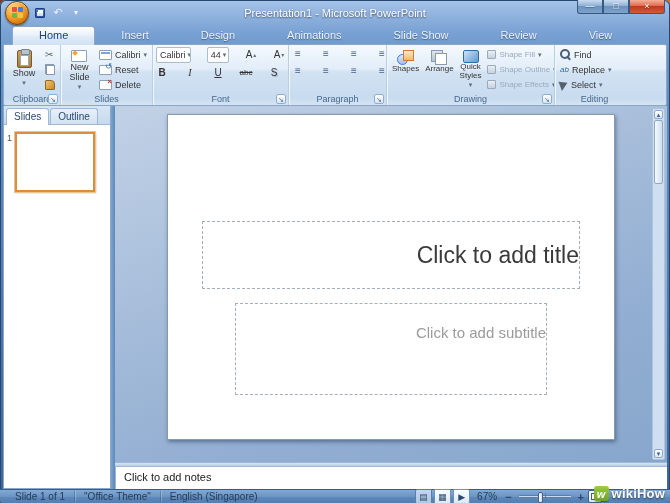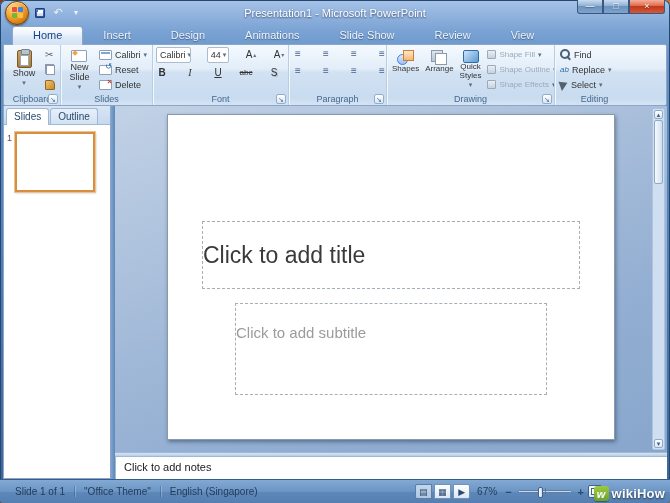--- a/index.html
+++ b/index.html
@@ -26,21 +26,21 @@
              linear-gradient(#4a7ed1,#2b55a4)}
 .qat .arrow{font-size:8px;color:#eaf2fb}
 .winbtns{position:absolute;top:0;right:5px;display:flex;z-index:3}
 .wbtn{width:26px;height:14px;display:grid;place-items:center;font-size:9px;line-height:1;color:#fff;
   background:linear-gradient(#cadcf0,#8fb0d4 45%,#6c93bf 50%,#7ea3cc);
   border:1px solid #38597f;border-top:none;text-shadow:0 1px 1px rgba(0,0,0,.4)}
 .wbtn.min{border-radius:0 0 0 3px}
 .wbtn.close{width:36px;border-radius:0 0 3px 0;background:linear-gradient(#f5b09a,#e06a4d 45%,#c03a1d 50%,#d5593a)}
 
 .tabrow{height:20px;display:flex;align-items:flex-end;padding:0 0 0 12px;flex:0 0 auto;position:relative;z-index:3}
-.tab{font-size:11px;padding:2px 20px 3px;color:#ecf3fb;text-shadow:0 1px 1px rgba(10,30,60,.5);border-radius:3px 3px 0 0;white-space:nowrap}
+.tab{font-size:11px;padding:2px 26px 3px;color:#ecf3fb;text-shadow:0 1px 1px rgba(10,30,60,.5);border-radius:3px 3px 0 0;white-space:nowrap}
 .tab.active{background:linear-gradient(#fdfeff,#ecf3fb 40%,#dce9f7 60%,#d2e2f3);color:#15428b;text-shadow:none;
   border:1px solid #8ba6c6;border-bottom:none;margin-bottom:-1px;padding-bottom:4px}
 
 .ribbon{margin:0 3px;height:62px;flex:0 0 auto;display:flex;position:relative;z-index:2;overflow:hidden;
   background:linear-gradient(180deg,#f4f9fe 0%,#e2edf9 40%,#d2e2f3 45%,#c8dbef 88%,#d5e4f4 100%);
   border:1px solid #8ba6c6;border-radius:0 2px 2px 2px}
 .grp{flex:0 0 auto;display:flex;flex-direction:column;padding:1px 2px 0;position:relative;overflow:hidden}
 .grp+.grp{border-left:1px solid #b9cde4;box-shadow:inset 1px 0 0 #f2f7fc}
 .grp-body{flex:1;display:flex;gap:2px;padding:1px 1px 0}
 .grp-foot{height:13px;flex:0 0 auto;display:flex;align-items:center;justify-content:center;font-size:9px;color:#46688c;position:relative}
@@ -98,31 +98,31 @@
 .pane-tabs{height:19px;flex:0 0 auto;display:flex;gap:1px;padding:2px 2px 0;background:linear-gradient(#d8e6f5,#c6d9ee);border-bottom:1px solid #9fb8d4}
 .ptab{font-size:10px;color:#2a4a6e;padding:2px 7px 0;border:1px solid #9fb8d4;border-bottom:none;border-radius:3px 3px 0 0;background:linear-gradient(#e7f0fa,#d2e2f2);white-space:nowrap}
 .ptab.active{background:#fff;position:relative;margin-bottom:-1px;z-index:2}
 .pane-body{flex:1;background:#fff;padding:7px 4px 6px 3px;display:flex;align-items:flex-start;gap:3px}
 .thumb-num{font-size:9px;color:#555;padding-top:1px}
 .thumb{width:80px;height:60px;background:#fff;border:2px solid #d98e3e;box-shadow:0 0 0 1px #e8c49a,1px 1px 2px rgba(0,0,0,.25)}
 .vsplit{width:4px;flex:0 0 auto;background:linear-gradient(90deg,#7ea4cf,#5d88b9)}
 .editor{flex:1;display:flex;flex-direction:column;overflow:hidden}
 .canvas{flex:1;position:relative;overflow:hidden;background:linear-gradient(160deg,#c2d2e6 0%,#a9bfdb 35%,#92aed2 70%,#88a6cc 100%)}
 .slide{position:absolute;top:8px;left:50%;transform:translateX(-50%);width:448px;height:326px;background:#fff;border:1px solid #8899aa;box-shadow:1px 2px 4px rgba(20,40,70,.45)}
-.ph{position:absolute;border:1px dashed #a6aeb6;display:flex;justify-content:flex-start}
+.ph{position:absolute;border:1px dashed #a6aeb6;display:flex;justify-content:flex-end}
 .title-ph{left:34px;right:34px;top:106px;height:68px;align-items:center;font-size:23px;color:#3a3a3a}
 .sub-ph{left:67px;right:67px;top:188px;height:92px;align-items:flex-start;padding-top:20px;font-size:15px;color:#9b9b9b}
 .vscroll{position:absolute;top:2px;right:2px;bottom:2px;width:13px;background:#cfdff1;border:1px solid #aec4dc;border-radius:2px;display:flex;flex-direction:column;align-items:center;padding:1px;gap:1px}
 .scr-arrow{font-size:7px;color:#44618a;line-height:1;width:9px;text-align:center;background:linear-gradient(#fdfeff,#dbe8f5);border:1px solid #8fa9c6;border-radius:2px}
 .scr-arrow.down{margin-top:auto}
 .vthumb{width:9px;height:64px;background:linear-gradient(90deg,#f6fafd,#cfe0f0);border:1px solid #8fa9c6;border-radius:2px}
 .hsplit{height:5px;flex:0 0 auto;background:linear-gradient(#d7e5f4,#b7cde6);border-top:1px solid #9fb8d4;border-bottom:1px solid #9fb8d4}
 .notes{height:22px;flex:0 0 auto;background:#fff;font-size:11px;color:#222;padding:4px 8px;border-left:1px solid #9fb8d4}
 
-.statusbar{height:24px;flex:0 0 auto;display:flex;align-items:center;padding:0 6px;font-size:10px;color:#233c58;
+.statusbar{height:14px;flex:0 0 auto;display:flex;align-items:center;padding:0 6px;font-size:10px;color:#233c58;
   background:linear-gradient(#83a9d4,#6b95c4 50%,#5d88b9 51%,#547fb0);border-top:1px solid #355d8c;position:relative}
 .scell{padding:0 9px;border-right:1px solid rgba(38,72,111,.35);box-shadow:1px 0 0 rgba(255,255,255,.25);white-space:nowrap}
 .sb-right{margin-left:auto;display:flex;align-items:center;gap:3px;margin-right:62px}
 .vbtn{width:17px;height:15px;display:grid;place-items:center;font-size:9px;color:#2c4a6e;background:linear-gradient(#fdfeff,#dbe8f5);border:1px solid #7191b5}
 .vbtn:first-child{border-radius:2px 0 0 2px}
 .vbtn.pressed{background:linear-gradient(#c3d6ea,#b1c8e2);border-color:#5b7da6}
 .vbtn+.vbtn{margin-left:-1px}
 .vbtn:nth-of-type(3){border-radius:0 2px 2px 0}
 .zoom-label{padding:0 4px;white-space:nowrap}
 .zoom-sign{font-size:11px;font-weight:bold;color:#2c4a6e;padding:0 1px}

